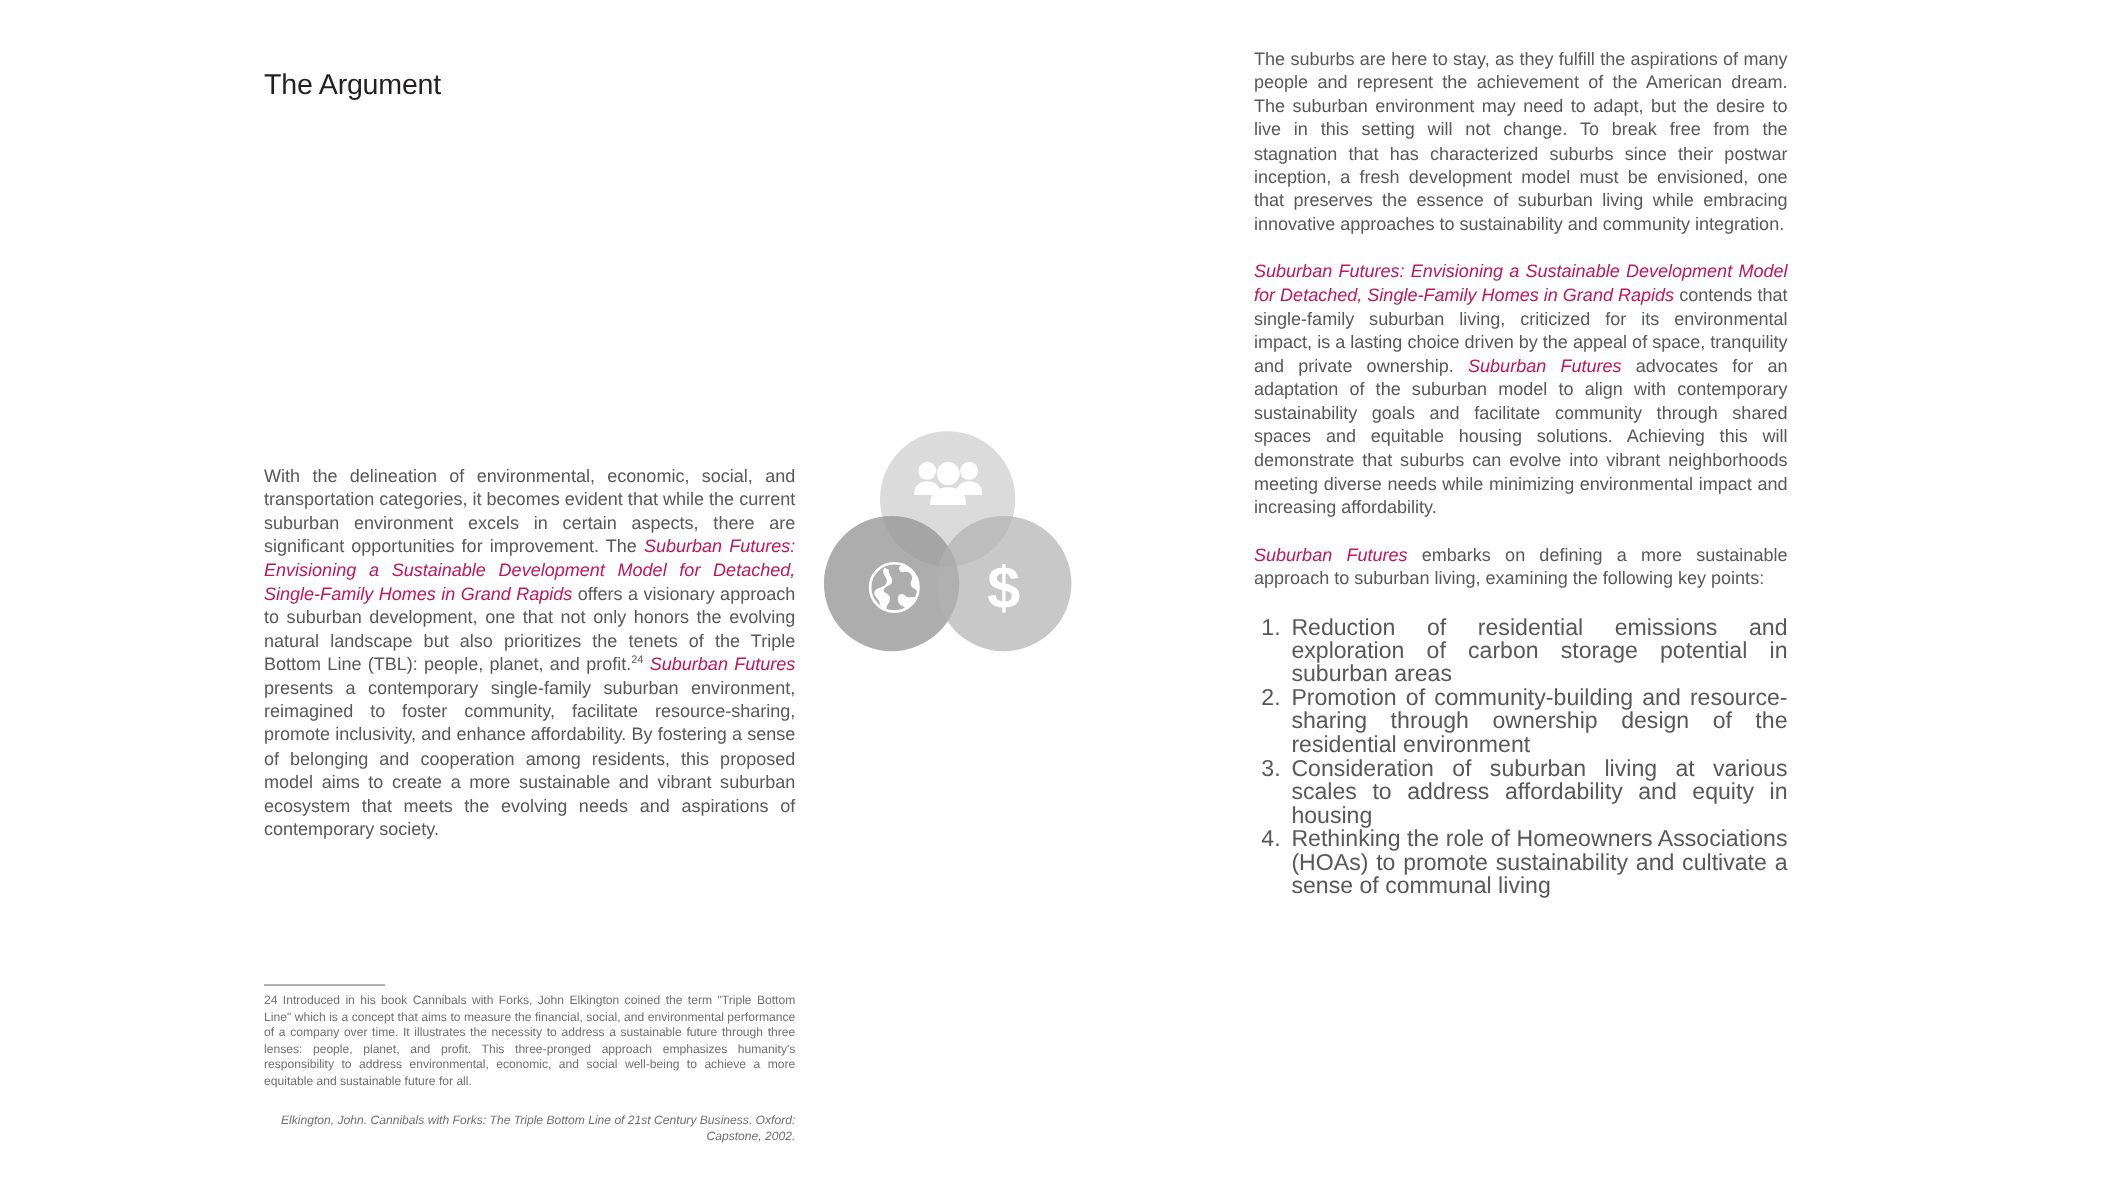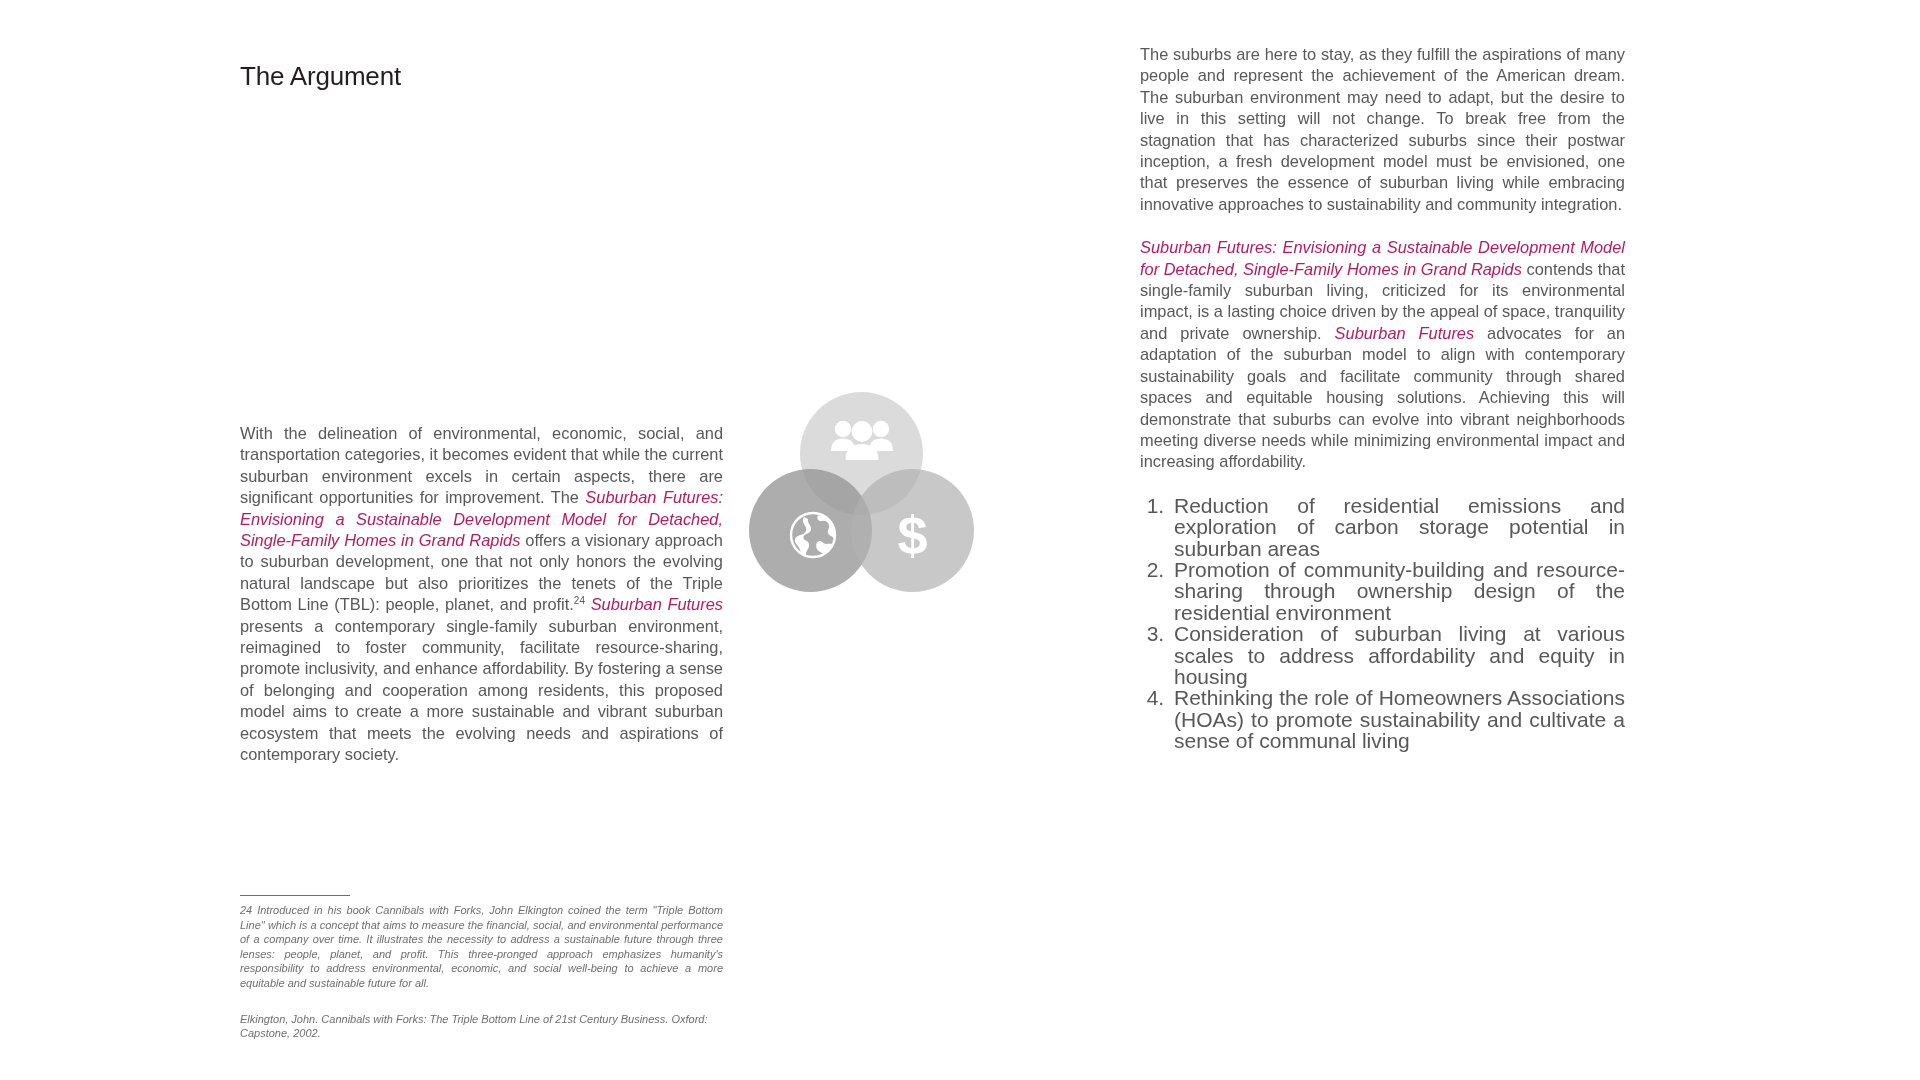--- a/index.html
+++ b/index.html
@@ -158,33 +158,32 @@
   }
   #footnote-rule {
     width: 110px;
     height: 0;
     border-top: 1.4px solid #6e6e70;
     margin-bottom: 7px;
   }
   #footnote-text {
     font-size: 11px;
     line-height: 14.6px;
-    font-style: italic;
     color: #6f6f71;
     text-align: justify;
     text-justify: inter-word;
     margin: 0;
   }
   #citation-text {
     margin: 21px 0 0 0;
     font-size: 11px;
     line-height: 14.6px;
     font-style: italic;
     color: #6f6f71;
-    text-align: left;
+    text-align: right;
   }
 </style>
 </head>
 <body>
 
 <div class="page">
 
   <h1 id="page-title">The Argument</h1>
 
   <div class="col-left">
@@ -227,20 +226,21 @@
 
     </div>
   </figure>
 
   <div class="col-right">
 
     <p class="body">The suburbs are here to stay, as they fulfill the aspirations of many people and represent the achievement of the American dream. The suburban environment may need to adapt, but the desire to live in this setting will not change. To break free from the stagnation that has characterized suburbs since their postwar inception, a fresh development model must be envisioned, one that preserves the essence of suburban living while embracing innovative approaches to sustainability and community integration.</p>
 
     <p class="body"><span class="bi">Suburban Futures: Envisioning a Sustainable Development Model for Detached, Single-Family Homes in Grand Rapids</span><span> contends that single-family suburban living, criticized for its environmental impact, is a lasting choice driven by the appeal of space, tranquility and private ownership. </span><span class="bi">Suburban Futures</span><span> advocates for an adaptation of the suburban model to align with contemporary sustainability goals and facilitate community through shared spaces and equitable housing solutions. Achieving this will demonstrate that suburbs can evolve into vibrant neighborhoods meeting diverse needs while minimizing environmental impact and increasing affordability.</span></p>
 
+    <p class="body"><span class="bi">Suburban Futures</span><span> embarks on defining a more sustainable approach to suburban living, examining the following key points:</span></p>
 
     <ol class="keypoints">
       <li>Reduction of residential emissions and exploration of carbon storage potential in suburban areas</li>
       <li>Promotion of community-building and resource-sharing through ownership design of the residential environment</li>
       <li>Consideration of suburban living at various scales to address affordability and equity in housing</li>
       <li>Rethinking the role of Homeowners Associations (HOAs) to promote sustainability and cultivate a sense of communal living</li>
     </ol>
   </div>
 
   <div id="footnote-block">

